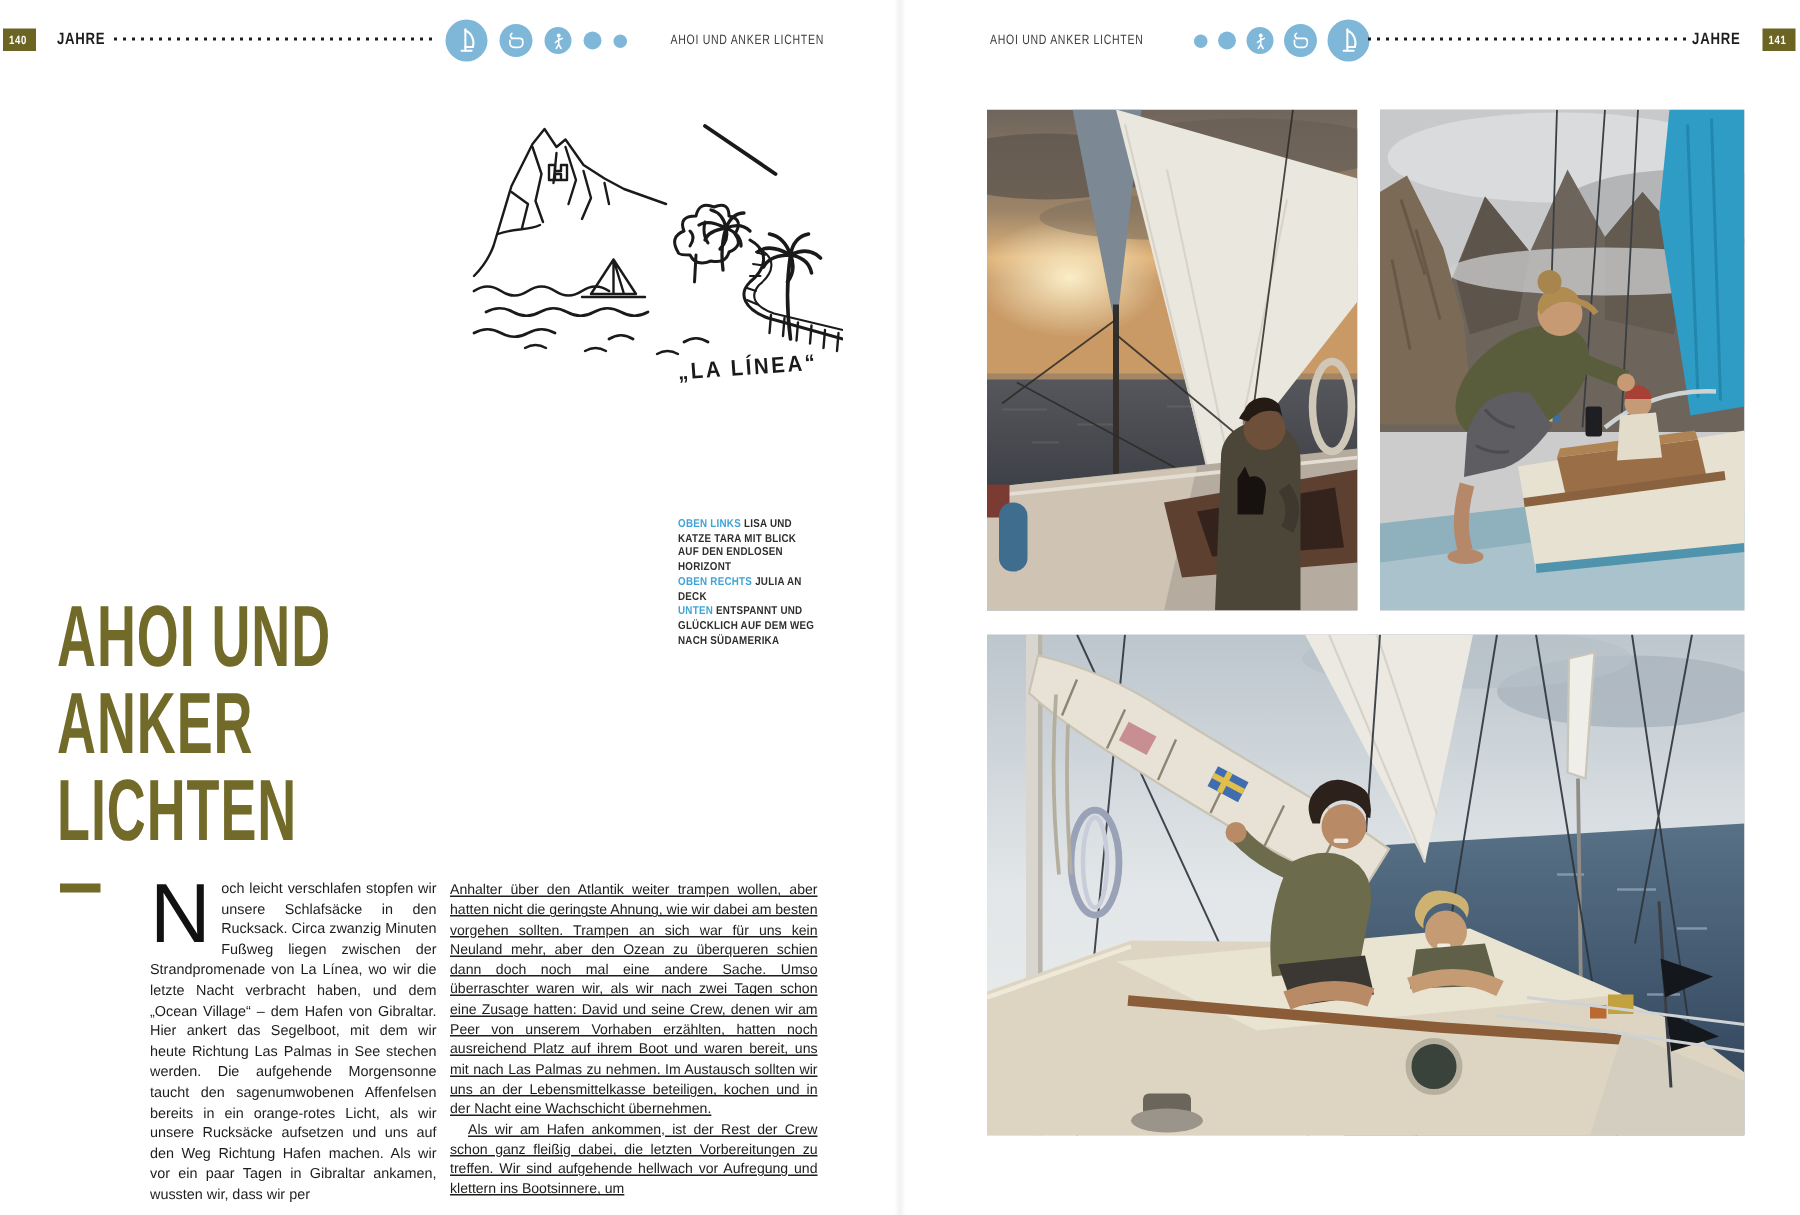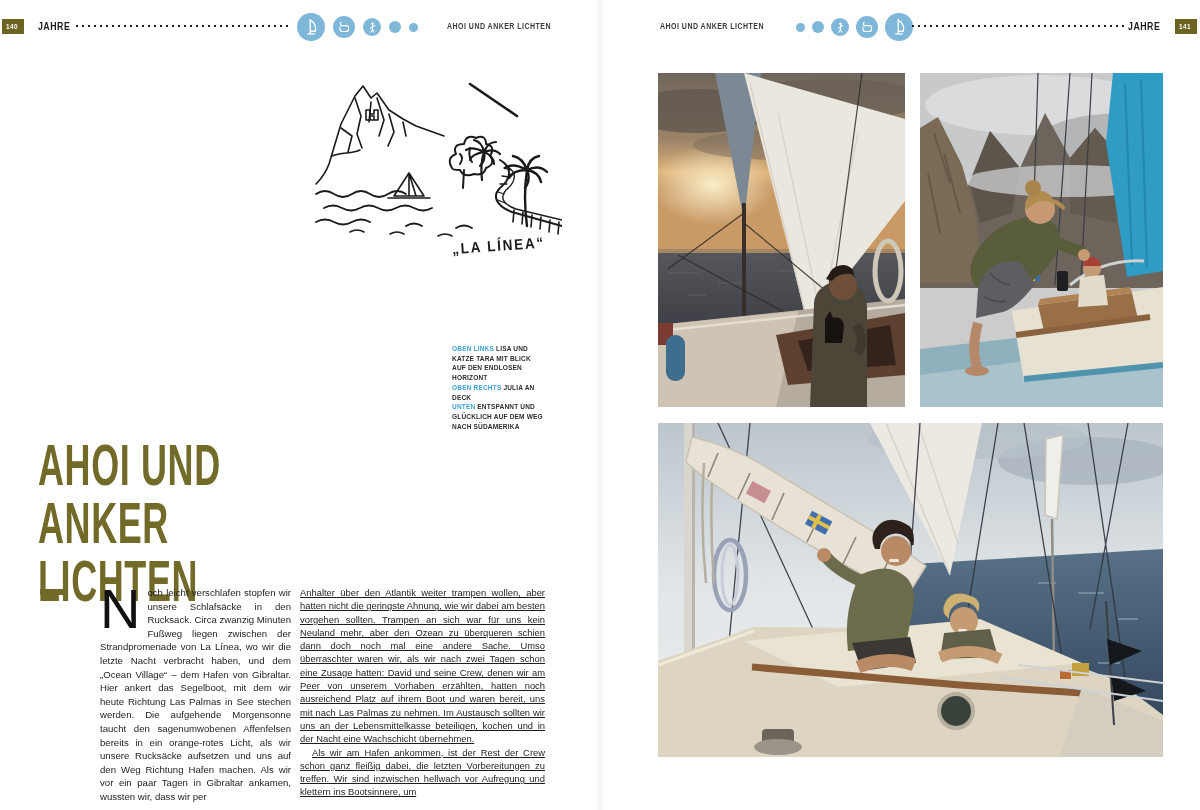--- a/index.html
+++ b/index.html
@@ -10,21 +10,21 @@
   .abs{position:absolute;}
   .condL{display:inline-block;transform:scaleX(0.8);transform-origin:left center;}
   .condR{display:inline-block;transform:scaleX(0.8);transform-origin:right center;}
 
   
   .pagenum-box{width:22px;height:15px;background:#6b6423;color:#fff;
     font-size:8px;font-weight:bold;display:flex;align-items:center;justify-content:center;
     letter-spacing:0.5px;}
   .section-label{font-size:11px;font-weight:bold;letter-spacing:0.6px;}
   .dotline{height:2.2px;background-image:repeating-linear-gradient(to right,#1d1d1b 0,#1d1d1b 1.8px,transparent 1.8px,transparent 6px);}
-  .chapter-label{font-size:9px;font-weight:bold;letter-spacing:0.6px;color:#3c3c3a;white-space:nowrap;text-align:right;}
+  .chapter-label{font-size:9px;font-weight:normal;letter-spacing:0.6px;color:#3c3c3a;white-space:nowrap;text-align:right;}
   .chapter-label>span{display:inline-block;transform:scaleX(0.78);transform-origin:left center;}
   .icon-row{display:flex;align-items:center;}
   .icon-circle{border-radius:50%;background:#7fb7d9;display:flex;align-items:center;justify-content:center;flex:0 0 auto;}
   .icon-circle svg{display:block;width:72%;height:72%;}
 
   
   .big-title{font-size:58px;line-height:58px;font-weight:bold;color:#716a28;white-space:nowrap;}
   .big-title .tline{display:block;transform:scaleX(0.62);transform-origin:left center;letter-spacing:1px;}
   .title-dash{width:27px;height:6px;background:#716a28;}
 
@@ -164,33 +164,33 @@
   <div class="abs illu-caption" style="left:452px;top:240px;">
     <span>„La Línea“</span>
   </div>
 
   <div class="abs photo-captions" style="left:452px;top:344px;">
     <span class="cap-label">OBEN LINKS</span><span> LISA UND KATZE TARA MIT BLICK AUF DEN ENDLOSEN HORIZONT</span><br>
     <span class="cap-label">OBEN RECHTS</span><span> JULIA AN DECK</span><br>
     <span class="cap-label">UNTEN</span><span> ENTSPANNT UND GLÜCKLICH AUF DEM WEG NACH SÜDAMERIKA</span>
   </div>
 
-  <div class="abs big-title" style="left:38px;top:396px;margin-top:40px;">
+  <div class="abs big-title" style="left:38px;top:396px;">
     <span class="tline">AHOI UND</span>
     <span class="tline">ANKER</span>
     <span class="tline">LICHTEN</span>
   </div>
   <div class="abs title-dash" style="left:40px;top:589px;"></div>
 
   <div class="abs bodycol" style="left:100px;top:586px;width:191px;">
     <p><span class="dropcap">N</span><span>och leicht verschlafen stopfen wir unsere Schlafsäcke in den Rucksack. Circa zwanzig Minuten Fußweg liegen zwischen der Strandpromenade von La Línea, wo wir die letzte Nacht verbracht haben, und dem „Ocean Village“ – dem Hafen von Gibraltar. Hier ankert das Segelboot, mit dem wir heute Richtung Las Palmas in See stechen werden. Die aufgehende Morgensonne taucht den sagenumwobenen Affenfelsen bereits in ein orange-rotes Licht, als wir unsere Rucksäcke aufsetzen und uns auf den Weg Richtung Hafen machen. Als wir vor ein paar Tagen in Gibraltar ankamen, wussten wir, dass wir per</span></p>
   </div>
   <div class="abs bodycol col2" style="left:300px;top:586px;width:245px;text-decoration:underline;">
     <p>Anhalter über den Atlantik weiter trampen wollen, aber hatten nicht die geringste Ahnung, wie wir dabei am besten vorgehen sollten. Trampen an sich war für uns kein Neuland mehr, aber den Ozean zu überqueren schien dann doch noch mal eine andere Sache. Umso überraschter waren wir, als wir nach zwei Tagen schon eine Zusage hatten: David und seine Crew, denen wir am Peer von unserem Vorhaben erzählten, hatten noch ausreichend Platz auf ihrem Boot und waren bereit, uns mit nach Las Palmas zu nehmen. Im Austausch sollten wir uns an der Lebensmittelkasse beteiligen, kochen und in der Nacht eine Wachschicht übernehmen.</p>
-    <p class="indent">Als wir am Hafen ankommen, ist der Rest der Crew schon ganz fleißig dabei, die letzten Vorbereitungen zu treffen. Wir sind inzwischen hellwach vor Aufregung und klettern ins Bootsinnere, um</p>
+    <p class="indent">Als wir am Hafen ankommen, ist der Rest der Crew schon ganz fleißig dabei, die letzten Vorbereitungen zu treffen. Wir sind aufgehende hellwach vor Aufregung und klettern ins Bootsinnere, um</p>
   </div>
 
   <div class="abs photo" style="left:658px;top:73px;width:247px;height:334px;">
     <svg viewBox="0 0 247 334" preserveAspectRatio="none">
       <defs>
         <linearGradient id="p1sky" x1="0" y1="0" x2="0" y2="1">
           <stop offset="0" stop-color="#6f655c"></stop>
             <stop offset="0.35" stop-color="#9c8468"></stop>
           <stop offset="0.52" stop-color="#dfb278"></stop>
             <stop offset="0.6" stop-color="#c99a66"></stop>

